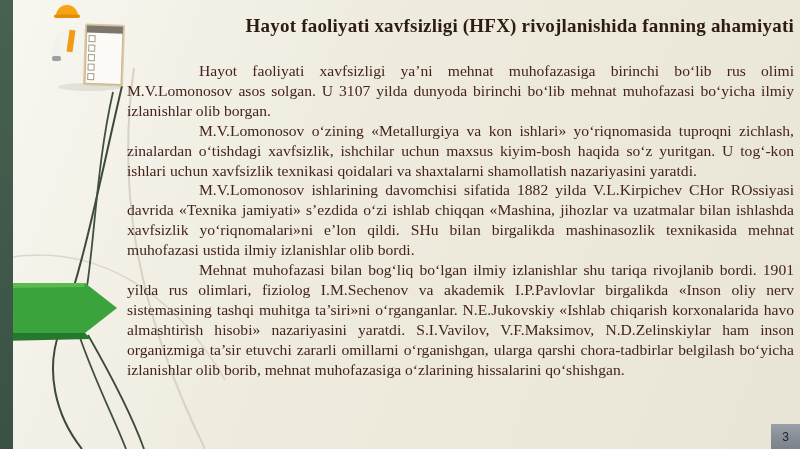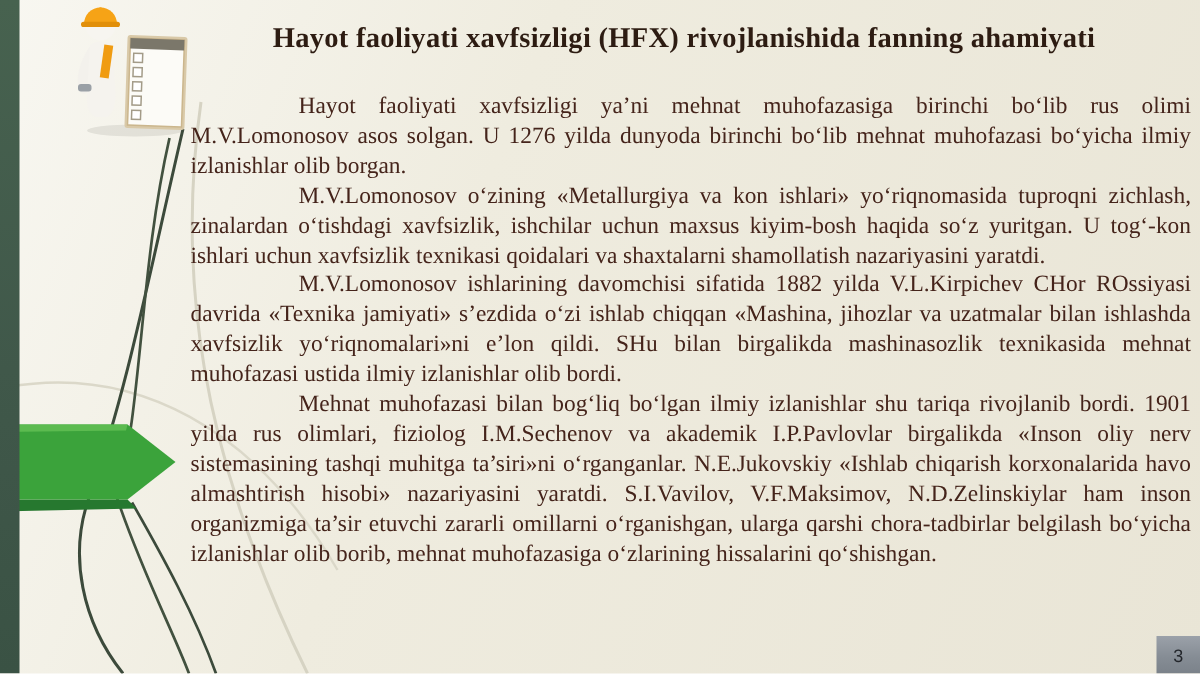--- a/index.html
+++ b/index.html
@@ -14,21 +14,21 @@
     position:absolute; left:0; top:0; width:13px; height:449px;
     background:linear-gradient(180deg, #47624f 0%, #40584a 55%, #3a5244 100%);
   }
 
   .decor-svg { position:absolute; left:0; top:0; width:800px; height:449px; }
 
   .worker { position:absolute; left:46px; top:0; width:84px; height:92px; }
 
   .title {
     position:absolute; left:118px; right:6px; top:15px; margin:0;
-    text-align:center; font-size:19px; font-weight:bold; color:#2d1c12;
+    text-align:right; font-size:19px; font-weight:bold; color:#2d1c12;
     letter-spacing:0.2px;
   }
 
   .body-text {
     position:absolute; left:127px; top:61px; width:667px;
     font-size:15.6px; line-height:19.9px; color:#45241b;
     text-align:justify;
   }
   .body-text p { margin:0; text-indent:72px; }
 
@@ -81,21 +81,21 @@
         <rect x="42.5" y="55" width="6" height="6" fill="#ffffff" stroke="#a39b88"></rect>
         <rect x="42.5" y="64.5" width="6" height="6" fill="#ffffff" stroke="#a39b88"></rect>
         <rect x="42.5" y="74" width="6" height="6" fill="#ffffff" stroke="#a39b88"></rect>
       </g>
     </svg>
   </div>
 
   <h1 class="title">Hayot faoliyati xavfsizligi (HFX) rivojlanishida fanning ahamiyati</h1>
 
   <div class="body-text">
-    <p>Hayot faoliyati xavfsizligi ya’ni mehnat muhofazasiga birinchi bo‘lib rus olimi M.V.Lomonosov asos solgan. U 1276 yilda dunyoda birinchi bo‘lib mehnat muhofazasi bo‘yicha ilmiy izlanishlar olib borgan.</p>
+    <p>Hayot faoliyati xavfsizligi ya’ni mehnat muhofazasiga birinchi bo‘lib rus olimi M.V.Lomonosov asos solgan. U 3107 yilda dunyoda birinchi bo‘lib mehnat muhofazasi bo‘yicha ilmiy izlanishlar olib borgan.</p>
     <p>M.V.Lomonosov o‘zining «Metallurgiya va kon ishlari» yo‘riqnomasida tuproqni zichlash, zinalardan o‘tishdagi xavfsizlik, ishchilar uchun maxsus kiyim-bosh haqida so‘z yuritgan. U tog‘-kon ishlari uchun xavfsizlik texnikasi qoidalari va shaxtalarni shamollatish nazariyasini yaratdi.</p>
     <p>M.V.Lomonosov ishlarining davomchisi sifatida 1882 yilda V.L.Kirpichev CHor ROssiyasi davrida «Texnika jamiyati» s’ezdida o‘zi ishlab chiqqan «Mashina, jihozlar va uzatmalar bilan ishlashda xavfsizlik yo‘riqnomalari»ni e’lon qildi. SHu bilan birgalikda mashinasozlik texnikasida mehnat muhofazasi ustida ilmiy izlanishlar olib bordi.</p>
     <p>Mehnat muhofazasi bilan bog‘liq bo‘lgan ilmiy izlanishlar shu tariqa rivojlanib bordi. 1901 yilda rus olimlari, fiziolog I.M.Sechenov va akademik I.P.Pavlovlar birgalikda «Inson oliy nerv sistemasining tashqi muhitga ta’siri»ni o‘rganganlar. N.E.Jukovskiy «Ishlab chiqarish korxonalarida havo almashtirish hisobi» nazariyasini yaratdi. S.I.Vavilov, V.F.Maksimov, N.D.Zelinskiylar ham inson organizmiga ta’sir etuvchi zararli omillarni o‘rganishgan, ularga qarshi chora-tadbirlar belgilash bo‘yicha izlanishlar olib borib, mehnat muhofazasiga o‘zlarining hissalarini qo‘shishgan.</p>
   </div>
 
   <div class="page-badge">
     <span>3</span>
   </div>
 
 </div>

